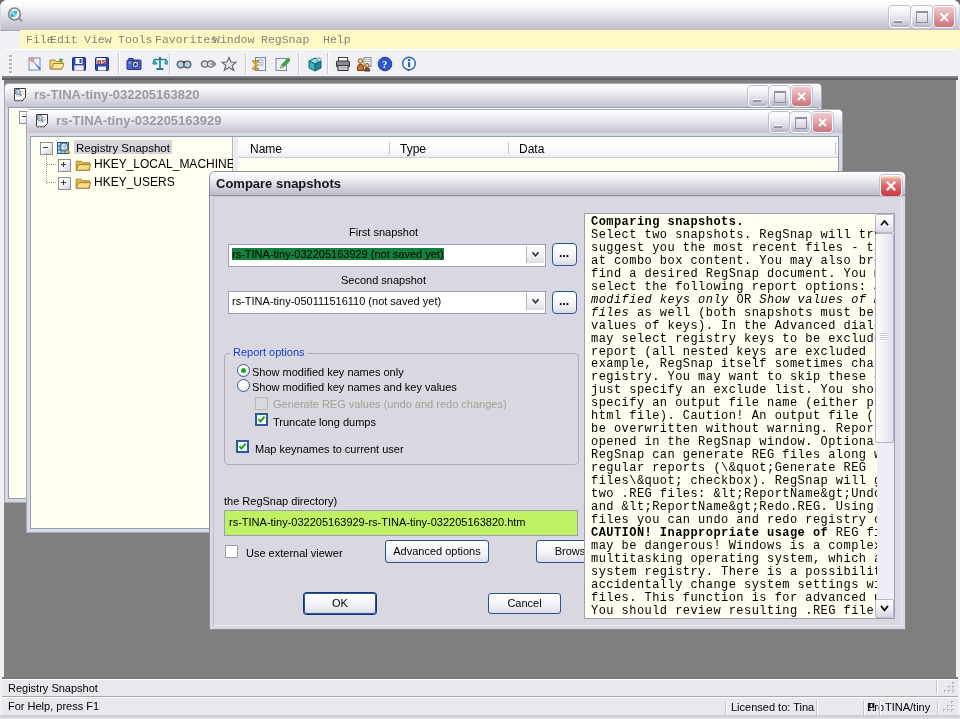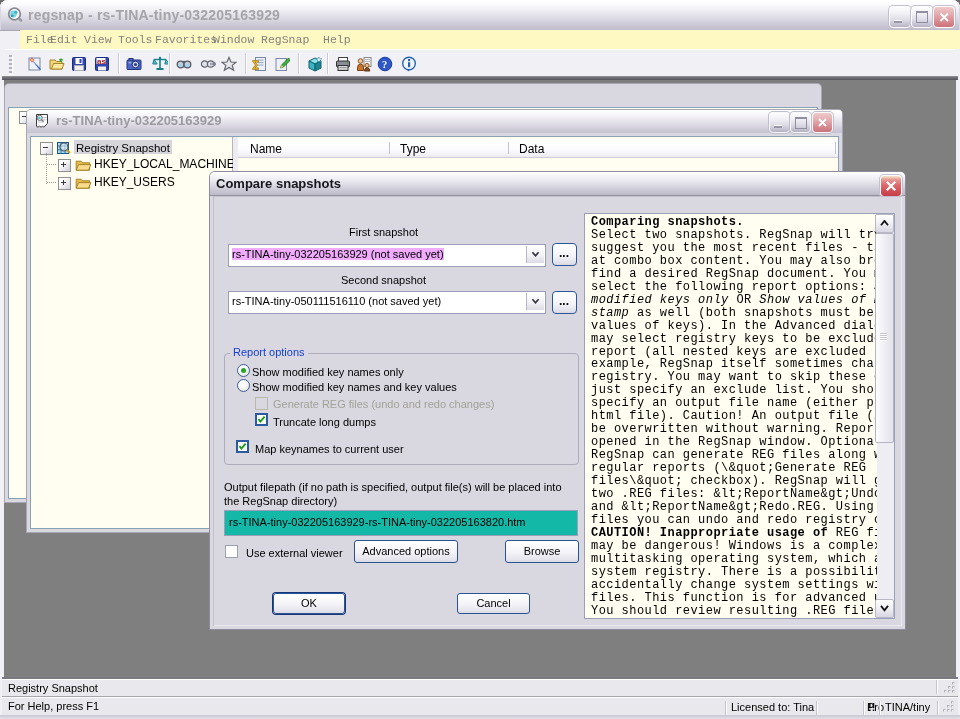--- a/index.html
+++ b/index.html
@@ -74,22 +74,22 @@
 .dots3:after{content:"...";position:absolute;left:6px;top:2px;font-size:12px;font-weight:bold;color:#000;}
 .grpbox{position:absolute;border:1px solid #aeacb8;border-radius:4px;}
 .grptxt{position:absolute;font-size:11px;color:#1741cf;background:#d9d7e0;padding:0 3px;}
 .radio{position:absolute;box-sizing:border-box;width:13px;height:13px;border-radius:50%;border:1px solid #3c5e9c;
   background:radial-gradient(circle at 35% 30%,#ffffff 30%,#ebebe4 70%,#d8d8cc 100%);}
 .radio .dot{position:absolute;left:3px;top:3px;width:5px;height:5px;border-radius:50%;background:#27a527;}
 .check{position:absolute;box-sizing:border-box;width:13px;height:13px;border:2px solid #2c5aa0;background:#fbfbf6;}
 .check svg{position:absolute;left:0;top:0;}
 .checkdis{position:absolute;box-sizing:border-box;width:13px;height:13px;border:1px solid #b9b9ab;background:#d9d7e0;}
 .btn{position:absolute;border:1px solid #2a5491;border-radius:3px;font-size:11px;color:#000;text-align:center;
-  background:linear-gradient(180deg,#ffffff 0%,#f5f5f9 50%,#e5e4ec 88%,#dbd9e4 100%);}
-.edit{position:absolute;background:#14b8a6;border:1px solid #9b9fb8;font-size:11px;color:#000;}
+  background:linear-gradient(180deg,#ffffff 0%,#f5f5f9 50%,#e5e4ec 88%,#dbd9e4 100%);margin-left:31px;}
+.edit{position:absolute;background:#bef264;border:1px solid #9b9fb8;font-size:11px;color:#000;}
 
 #helpbox{position:absolute;left:374px;top:41px;width:309px;height:404px;background:#fffef0;
   border:1px solid #9b9fb8;overflow:hidden;font-family:Liberation Mono, monospace;}
 #helptext{position:absolute;left:6px;top:2px;width:281px;white-space:nowrap;font-size:12px;line-height:12.95px;color:#000;
   letter-spacing:0.45px;}
 
 .sbtrack{position:absolute;background:#ededf3;}
 .sbtn{position:absolute;width:17px;height:17px;border:1px solid #bab8c5;border-radius:2px;
   background:linear-gradient(180deg,#ffffff 0%,#f0eff4 50%,#d8d6e1 100%);}
 .sthumb{position:absolute;width:17px;border:1px solid #b5b3c1;border-radius:2px;
@@ -106,21 +106,20 @@
 <body>
 <div id="win">
   <div class="abs tbgrad" id="maintitle">
     <svg class="abs" style="left:7px;top:7px" width="17" height="17" viewBox="0 0 17 17">
       <circle cx="7.5" cy="7" r="5.8" fill="#fdfdfd" stroke="#8a8a92" stroke-width="1.8"></circle>
       <circle cx="6.5" cy="7" r="3.4" fill="#7fd4e2"></circle>
       <circle cx="8.8" cy="5.2" r="1.6" fill="#3fb3cc"></circle>
       <circle cx="5.2" cy="8.8" r="1.4" fill="#2e9db5"></circle>
       <rect x="11.5" y="11" width="4.5" height="2.6" rx="1" transform="rotate(45 13 12)" fill="#9a98a4"></rect>
     </svg>
-    <span class="abs txt">regsnap - rs-TINA-tiny-032205163929</span>
     <div class="cbtn" style="left:889px;top:6px">
         <div class="minbar"></div>
       </div>
     <div class="cbtn" style="left:911px;top:6px">
         <div class="maxbox"></div>
       </div>
     <div class="cbtn cbtn-close" style="left:933px;top:6px">
       <svg class="xmark" viewBox="0 0 20 20">
           <path d="M6.5 6.5 L14 14 M14 6.5 L6.5 14" stroke="#ffffff" stroke-width="1.9"></path>
         </svg>
@@ -240,20 +239,43 @@
           <path d="M6 13 L7 15.5 L9.5 13.2 Z" fill="#2663b0"></path>
           <rect x="7" y="3" width="2.2" height="2.2" fill="#2663b0"></rect>
           <rect x="7" y="6.2" width="2.2" height="5" fill="#2663b0"></rect>
         </svg>
     </div>
   </div>
   <div class="abs" style="left:2px;top:76px;width:956px;height:4px;background:linear-gradient(180deg,#97959c 0%,#716f78 40%,#55545c 100%);"></div>
   <div class="abs" id="mdi">
 
     <div class="child" style="left:1px;top:4px;width:816px;height:418px;">
+      <div class="childtitle">
+        <svg class="abs" style="left:7px;top:3px" width="16" height="16" viewBox="0 0 16 16">
+            <path d="M2.5 1.5 h11 v8.8 l-3.6 3.9 l-1.4 -1 l-1.5 1 l-1.5 -1 l-1.5 1 l-1.5 -0.9 Z" fill="#fdfdfd" stroke="#3a3a3a" stroke-width="1"></path>
+            <line x1="8" y1="4.5" x2="12.5" y2="4.5" stroke="#c2c2cc"></line>
+            <line x1="8.5" y1="6.8" x2="12.5" y2="6.8" stroke="#c2c2cc"></line>
+            <line x1="4" y1="9" x2="10" y2="9" stroke="#c2c2cc"></line>
+            <circle cx="5.6" cy="4.8" r="2.6" fill="#eef6f8" stroke="#6a6a72" stroke-width="1"></circle>
+            <circle cx="5.2" cy="4.8" r="1.4" fill="#5fc3d4"></circle>
+            <path d="M7.6 6.8 l1.8 1.8" stroke="#6a6a72" stroke-width="1.3"></path>
+          </svg>
+        <span class="txt">rs-TINA-tiny-032205163820</span>
+        <div class="ccbtn" style="right:52px;top:2px">
+            <div class="minbar"></div>
+          </div>
+        <div class="ccbtn" style="right:31px;top:2px">
+            <div class="maxbox"></div>
+          </div>
+        <div class="ccbtn ccbtn-close" style="right:9px;top:2px">
+          <svg class="xmark" viewBox="0 0 19 19">
+              <path d="M6 6 L13 13 M13 6 L6 13" stroke="#fff" stroke-width="1.9"></path>
+            </svg>
+        </div>
+      </div>
       <div class="clientframe" style="left:4px;top:24px;width:808px;height:390px;">
         <div class="pm" style="left:10px;top:3px"></div>
       </div>
     </div>
 
     <div class="child" style="left:23px;top:30px;width:815px;height:422px;">
       <div class="childtitle">
         <svg class="abs" style="left:7px;top:3px" width="16" height="16" viewBox="0 0 16 16">
             <path d="M2.5 1.5 h11 v8.8 l-3.6 3.9 l-1.4 -1 l-1.5 1 l-1.5 -1 l-1.5 1 l-1.5 -0.9 Z" fill="#fdfdfd" stroke="#3a3a3a" stroke-width="1"></path>
             <line x1="8" y1="4.5" x2="12.5" y2="4.5" stroke="#c2c2cc"></line>
@@ -326,21 +348,21 @@
       <span class="txt">Compare snapshots</span>
       <div class="cbtn cbtn-close-active" style="left:670px;top:3px;width:20px;height:20px;">
         <svg class="xmark" viewBox="0 0 19 19">
             <path d="M5.5 5.5 L13.5 13.5 M13.5 5.5 L5.5 13.5" stroke="#fff" stroke-width="2.1"></path>
           </svg>
       </div>
     </div>
     <div id="dlgbody"></div>
     <span class="lbl" style="left:139px;top:54px">First snapshot</span>
     <div class="combo" style="left:18px;top:72px;width:316px;">
-      <span class="ctxt"><span style="background:#f0abfc">rs-TINA-tiny-032205163929 (not saved yet)</span></span>
+      <span class="ctxt"><span style="background:#15803d">rs-TINA-tiny-032205163929 (not saved yet)</span></span>
       <div class="cbtnx">
           <svg class="arrow" style="left:4px;top:5px" width="9" height="7" viewBox="0 0 10 8">
             <path d="M1.5 1.5 L5 5.5 L8.5 1.5" fill="none" stroke="#33333d" stroke-width="1.9"></path>
           </svg>
         </div>
     </div>
     <div class="dots3" style="left:342px;top:71px"></div>
     <span class="lbl" style="left:131px;top:102px">Second snapshot</span>
     <div class="combo" style="left:18px;top:119px;width:316px;">
       <span class="ctxt">rs-TINA-tiny-050111516110 (not saved yet)</span>
@@ -353,54 +375,53 @@
     <div class="dots3" style="left:342px;top:119px"></div>
     <div class="grpbox" style="left:14px;top:181px;width:353px;height:110px;"></div>
     <span class="grptxt" style="left:20px;top:174px">Report options</span>
     <div class="radio" style="left:27px;top:192px">
         <div class="dot"></div>
       </div>
     <span class="lbl" style="left:42px;top:194px">Show modified key names only</span>
     <div class="radio" style="left:27px;top:207px"></div>
     <span class="lbl" style="left:42px;top:209px">Show modified key names and key values</span>
     <div class="checkdis" style="left:45px;top:225px"></div>
-    <span class="lbl" style="left:63px;top:226px;color:#a2a297">Generate REG files (undo and redo changes)</span>
+    <span class="lbl" style="left:63px;top:226px;color:#a2a297">Generate REG values (undo and redo changes)</span>
     <div class="check" style="left:45px;top:241px">
         <svg width="9" height="9" viewBox="0 0 9 9">
           <path d="M1.5 4.2 L3.4 6.6 L7.6 1.6" fill="none" stroke="#1c9c1c" stroke-width="1.9"></path>
         </svg>
       </div>
     <span class="lbl" style="left:63px;top:244px">Truncate long dumps</span>
     <div class="check" style="left:26px;top:268px">
         <svg width="9" height="9" viewBox="0 0 9 9">
           <path d="M1.5 4.2 L3.4 6.6 L7.6 1.6" fill="none" stroke="#1c9c1c" stroke-width="1.9"></path>
         </svg>
       </div>
     <span class="lbl" style="left:45px;top:271px">Map keynames to current user</span>
-    <span class="lbl" style="left:14px;top:309px">Output filepath (if no path is specified, output file(s) will be placed into</span>
     <span class="lbl" style="left:14px;top:323px">the RegSnap directory)</span>
     <div class="edit" style="left:14px;top:338px;width:352px;height:24px;">
       <span style="position:absolute;left:4px;top:5px">rs-TINA-tiny-032205163929-rs-TINA-tiny-032205163820.htm</span>
     </div>
     <div class="checkdis" style="left:15px;top:373px;background:#fff;border-color:#9ba0b0;"></div>
     <span class="lbl" style="left:36px;top:375px">Use external viewer</span>
     <div class="btn" style="left:144px;top:368px;width:102px;height:21px;line-height:20px;">Advanced options</div>
     <div class="btn" style="left:295px;top:368px;width:72px;height:21px;line-height:20px;text-align:center;">Browse</div>
     <div class="btn" style="left:63px;top:421px;width:70px;height:19px;line-height:18px;box-shadow:0 0 0 1px #16367c;">OK</div>
     <div class="btn" style="left:247px;top:421px;width:71px;height:19px;line-height:18px;">Cancel</div>
 
     <div id="helpbox">
       <div id="helptext"><b>Comparing snapshots.</b><br>
 Select two snapshots. RegSnap will try to<br>
 suggest you the most recent files - take a look<br>
 at combo box content. You may also browse to<br>
 find a desired RegSnap document. You may<br>
 select the following report options: <i>Show</i><br>
 <i>modified keys only</i> OR <i>Show values of modified</i><br>
-<i>stamp</i> as well (both snapshots must be saved with<br>
+<i>files</i> as well (both snapshots must be saved with<br>
 values of keys). In the Advanced dialog box you<br>
 may select registry keys to be excluded from<br>
 report (all nested keys are excluded too). For<br>
 example, RegSnap itself sometimes changes the<br>
 registry. You may want to skip these changes -<br>
 just specify an exclude list. You should also<br>
 specify an output file name (either plain text or<br>
 html file). Caution! An output file (if it exists) will<br>
 be overwritten without warning. Report will be<br>
 opened in the RegSnap window. Optionally<br>

